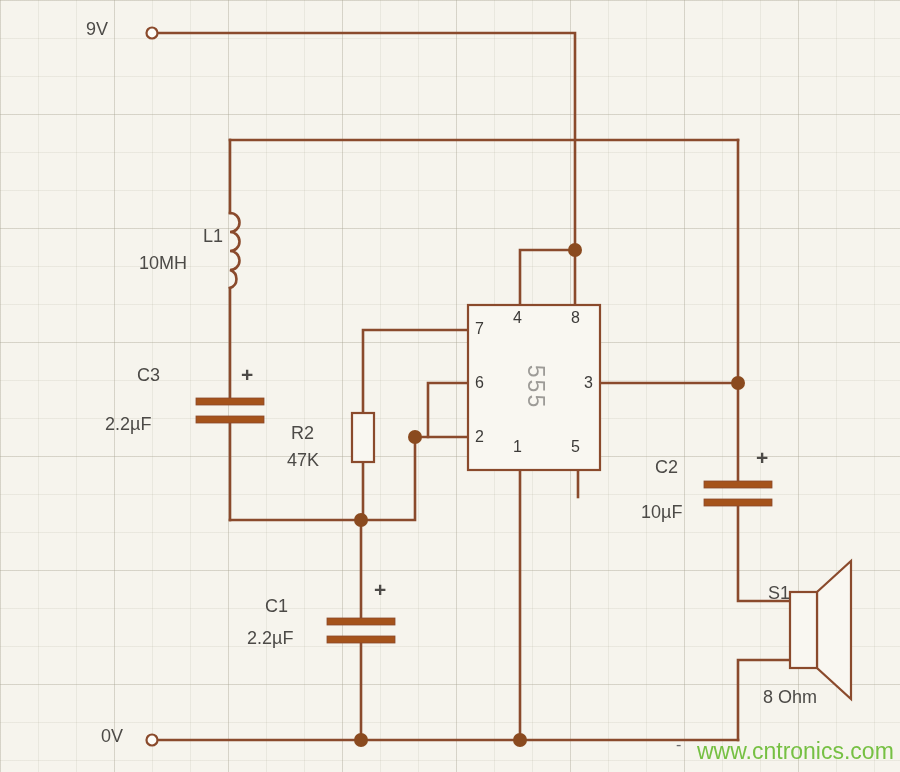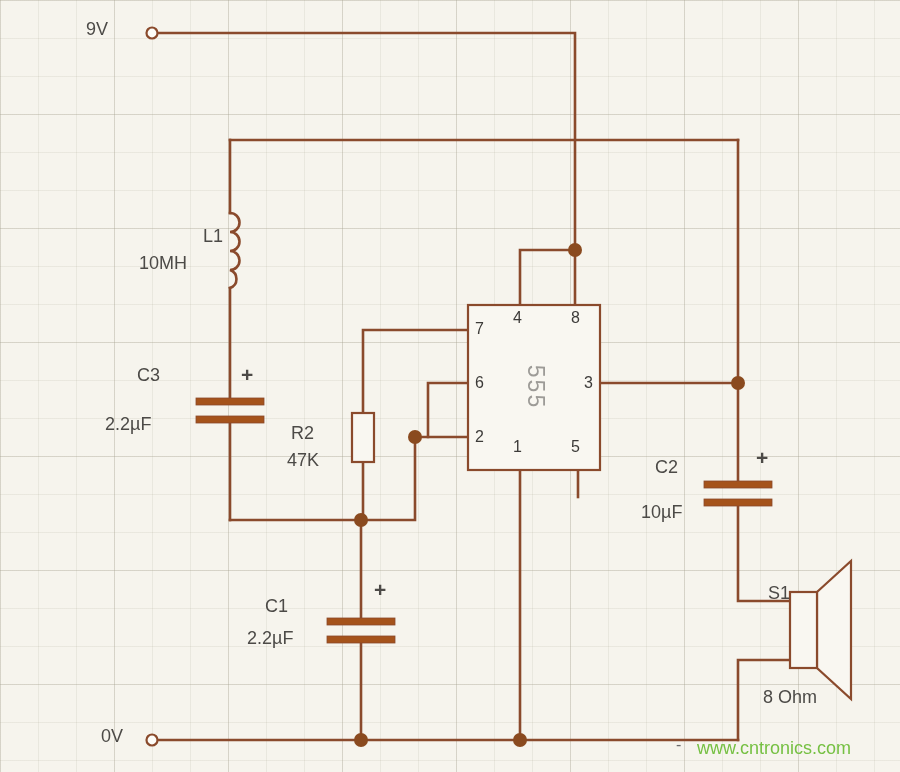--- a/index.html
+++ b/index.html
@@ -24,21 +24,21 @@
   .term{fill:#fdfcf8;stroke:#8a4a2c;stroke-width:2.2;}
   .lbl{position:absolute;color:#4c4a47;font-size:18px;line-height:1;white-space:nowrap;}
   .pinnum{position:absolute;color:#3d3b39;font-size:16px;line-height:1;}
   .plus{position:absolute;color:#4c4a47;font-size:21px;line-height:1;font-weight:bold;}
   .icname{
     position:absolute;left:506px;top:374px;width:60px;height:26px;
     display:flex;align-items:center;justify-content:center;
     color:#9d9b97;font-size:23px;letter-spacing:2px;
     transform:rotate(90deg);
   }
-  .watermark{position:absolute;left:697px;top:738px;color:#76c043;font-size:18px;line-height:1.2;}
+  .watermark{position:absolute;left:697px;top:738px;color:#76c043;font-size:23px;line-height:1.2;}
   .wm-dash{position:absolute;left:676px;top:736px;color:#6b6b6b;font-size:16px;}
 </style>
 </head>
 <body>
 
 <div class="board">
 
   <svg class="schem" viewBox="0 0 900 772">
     <g class="wire">
       <path d="M157 33 H575 V250"></path>

